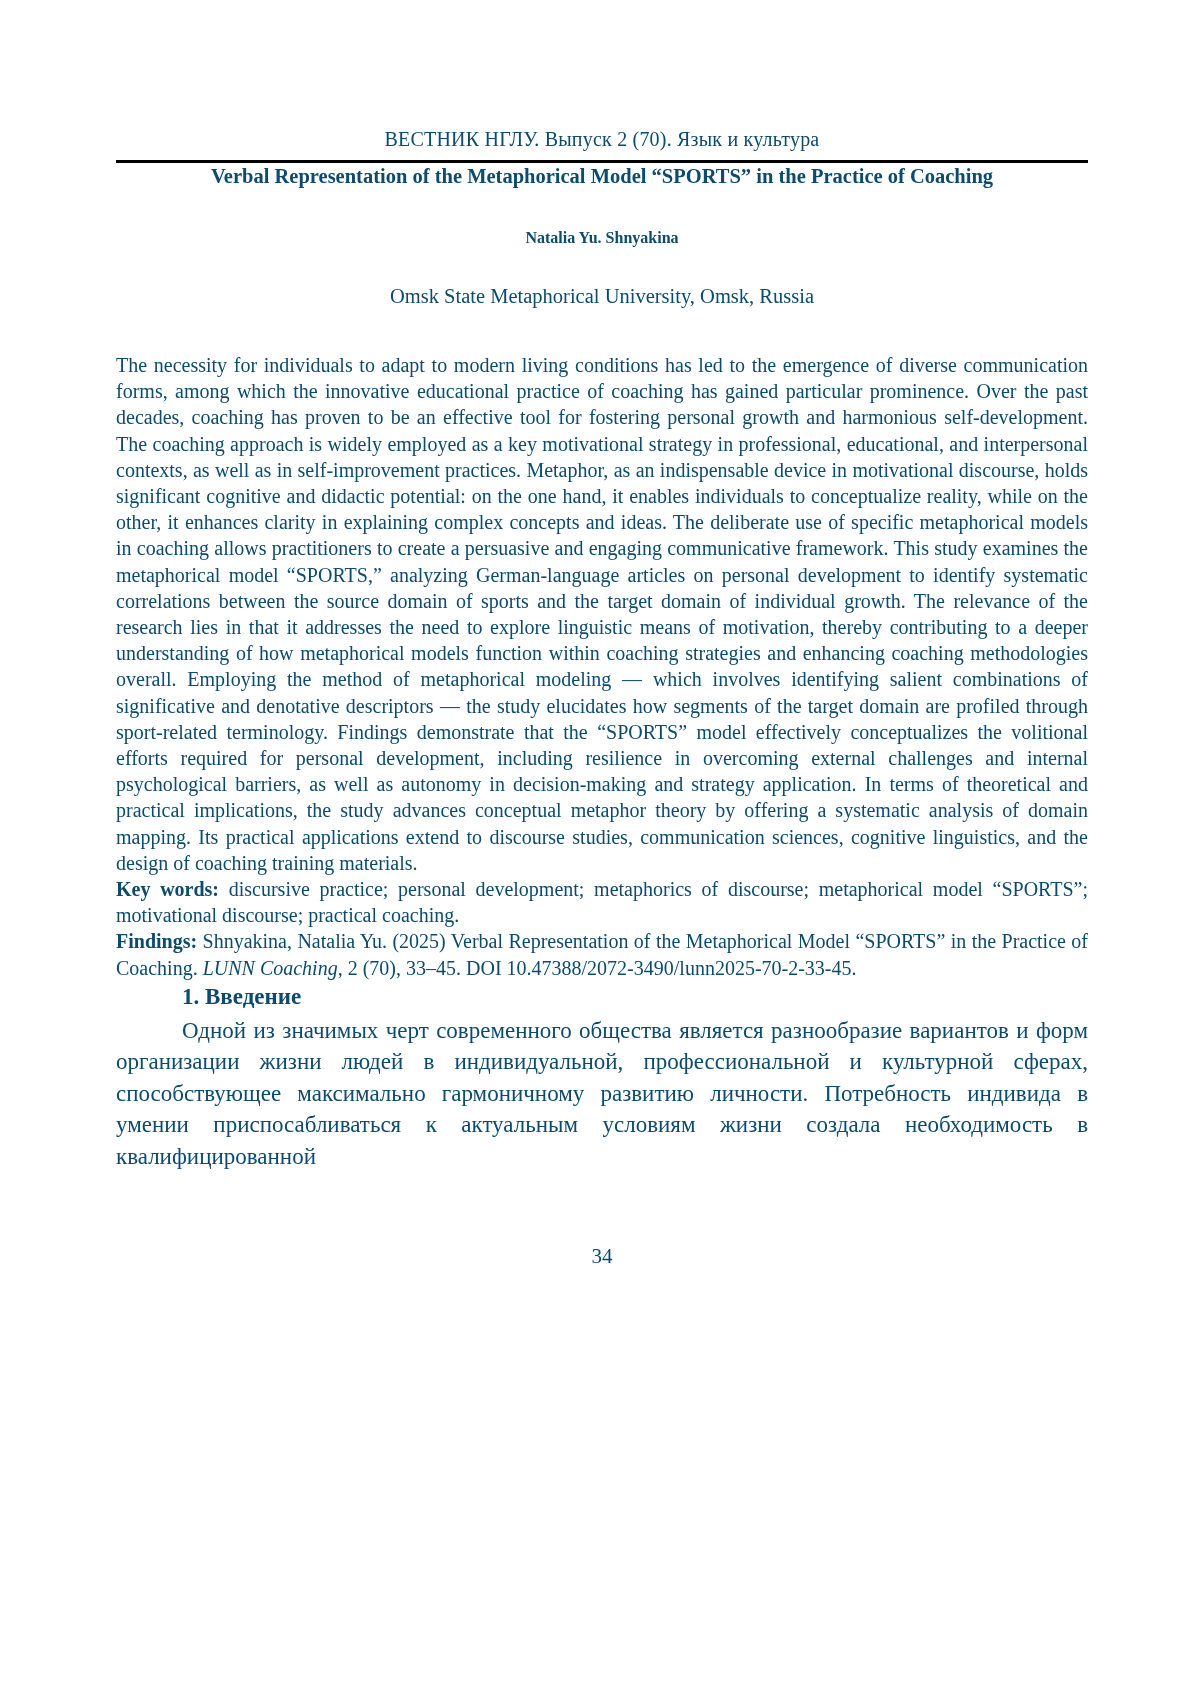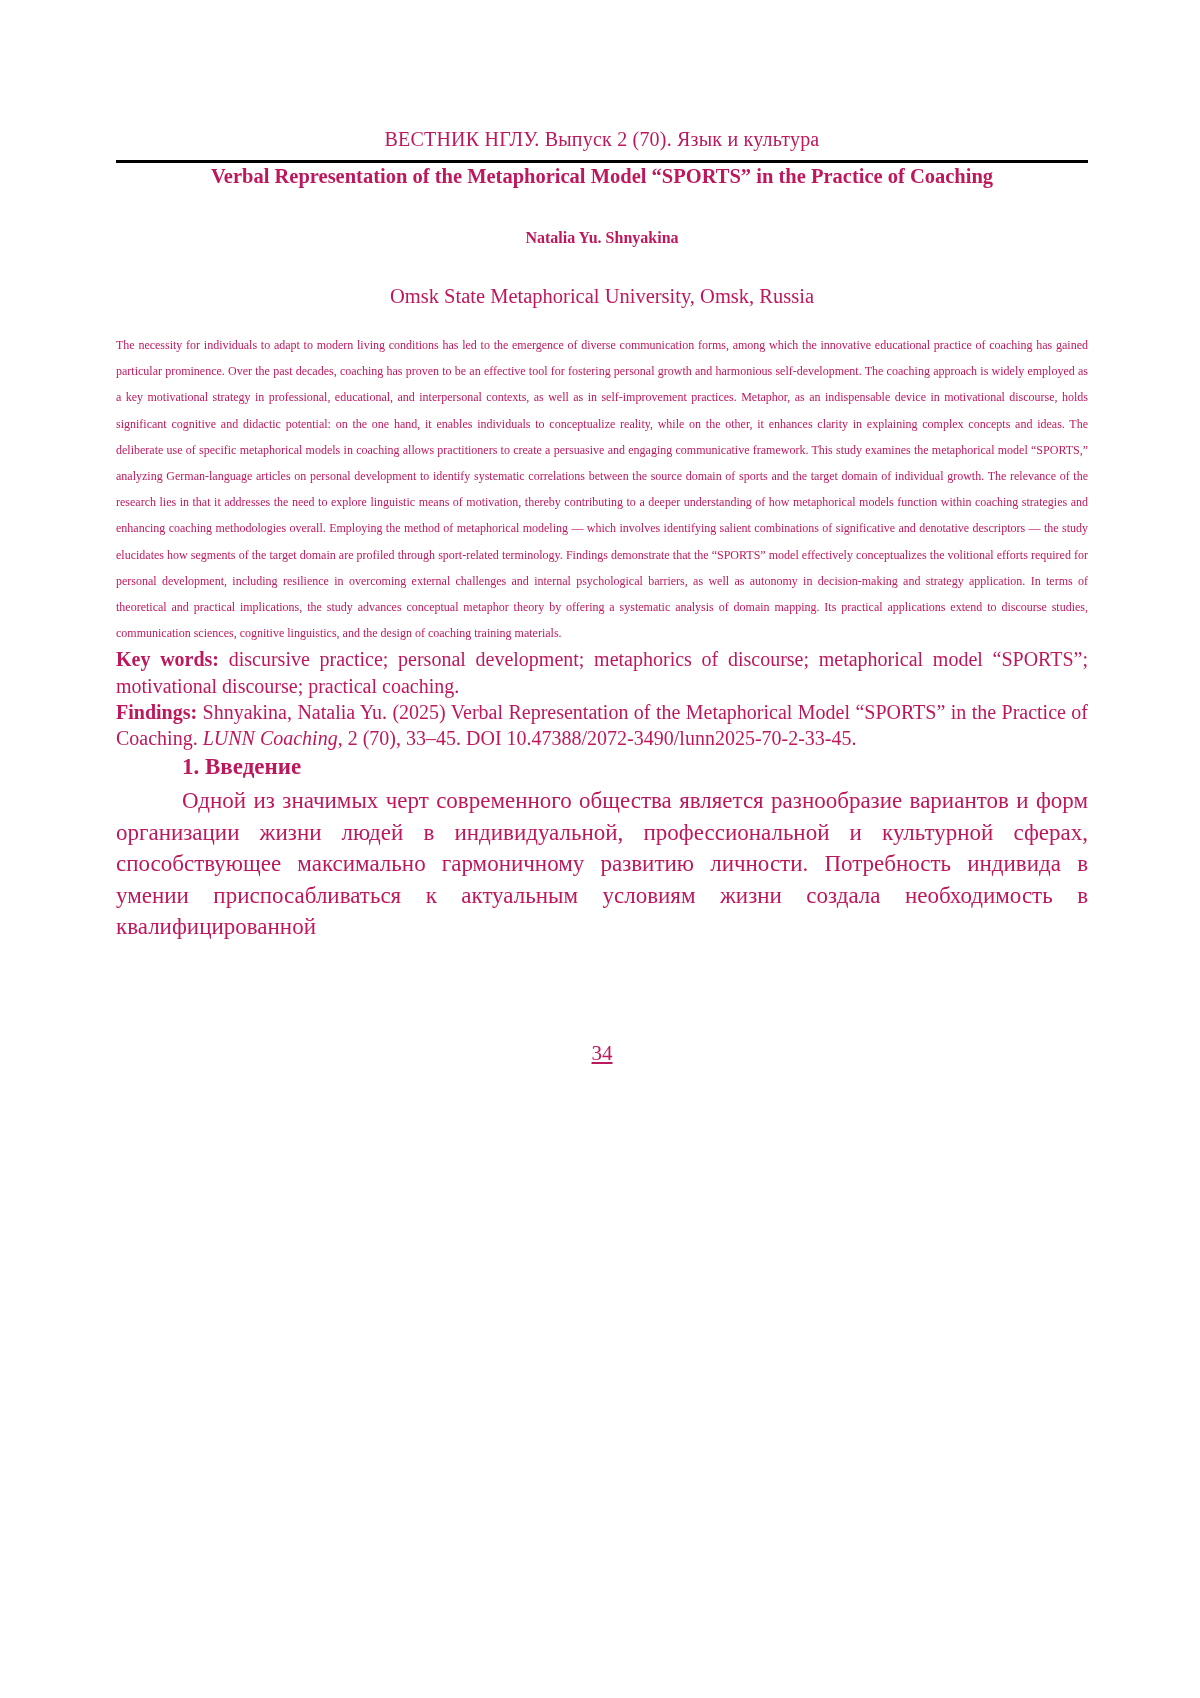--- a/index.html
+++ b/index.html
@@ -3,21 +3,21 @@
 <meta charset="utf-8">
 <style>
   * { margin: 0; padding: 0; box-sizing: border-box; }
   html, body { background: #ffffff; }
   .page {
     position: relative;
     width: 1200px;
     min-height: 1698px;
     margin: 0 auto;
     background: #ffffff;
-    color: #be185d;
+    color: #0c4a6e;
     font-family: "Liberation Serif", serif;
     padding: 128px 112px 40px 116px;
   }
   .running-head {
     text-align: center;
     font-size: 20px;
     letter-spacing: 0.2px;
   }
   .head-rule {
     border-bottom: 3px solid #000000;
@@ -34,22 +34,22 @@
     font-size: 16px;
     font-weight: bold;
     text-align: center;
   }
   .affiliation {
     margin-top: 38px;
     font-size: 20.5px;
     text-align: center;
   }
   .abstract {
-    margin-top: 24px;
-    font-size: 12px;
+    margin-top: 44px;
+    font-size: 20px;
     line-height: 26.2px;
     text-align: justify;
   }
   .keywords, .citation {
     font-size: 20px;
     line-height: 26.2px;
     text-align: justify;
   }
   .bold { font-weight: bold; margin-top: 8px; }
   .italic { font-style: italic; }
@@ -61,24 +61,23 @@
     font-family: Liberation Serif, serif;
   }
   .body-ru {
     margin-top: 2px;
     font-size: 23px;
     line-height: 31.5px;
     text-align: justify;
     text-indent: 66px;
   }
   .page-number {
-    margin-top: 98px;
+    margin-top: 72px;
     text-align: center;
     font-size: 21px;
-    text-decoration: underline;
   }
 </style>
 </head>
 <body>
 
 <div class="page">
 
   <div class="running-head">ВЕСТНИК НГЛУ. Выпуск 2 (70). Язык и культура</div>
 
   <div class="head-rule"></div>

